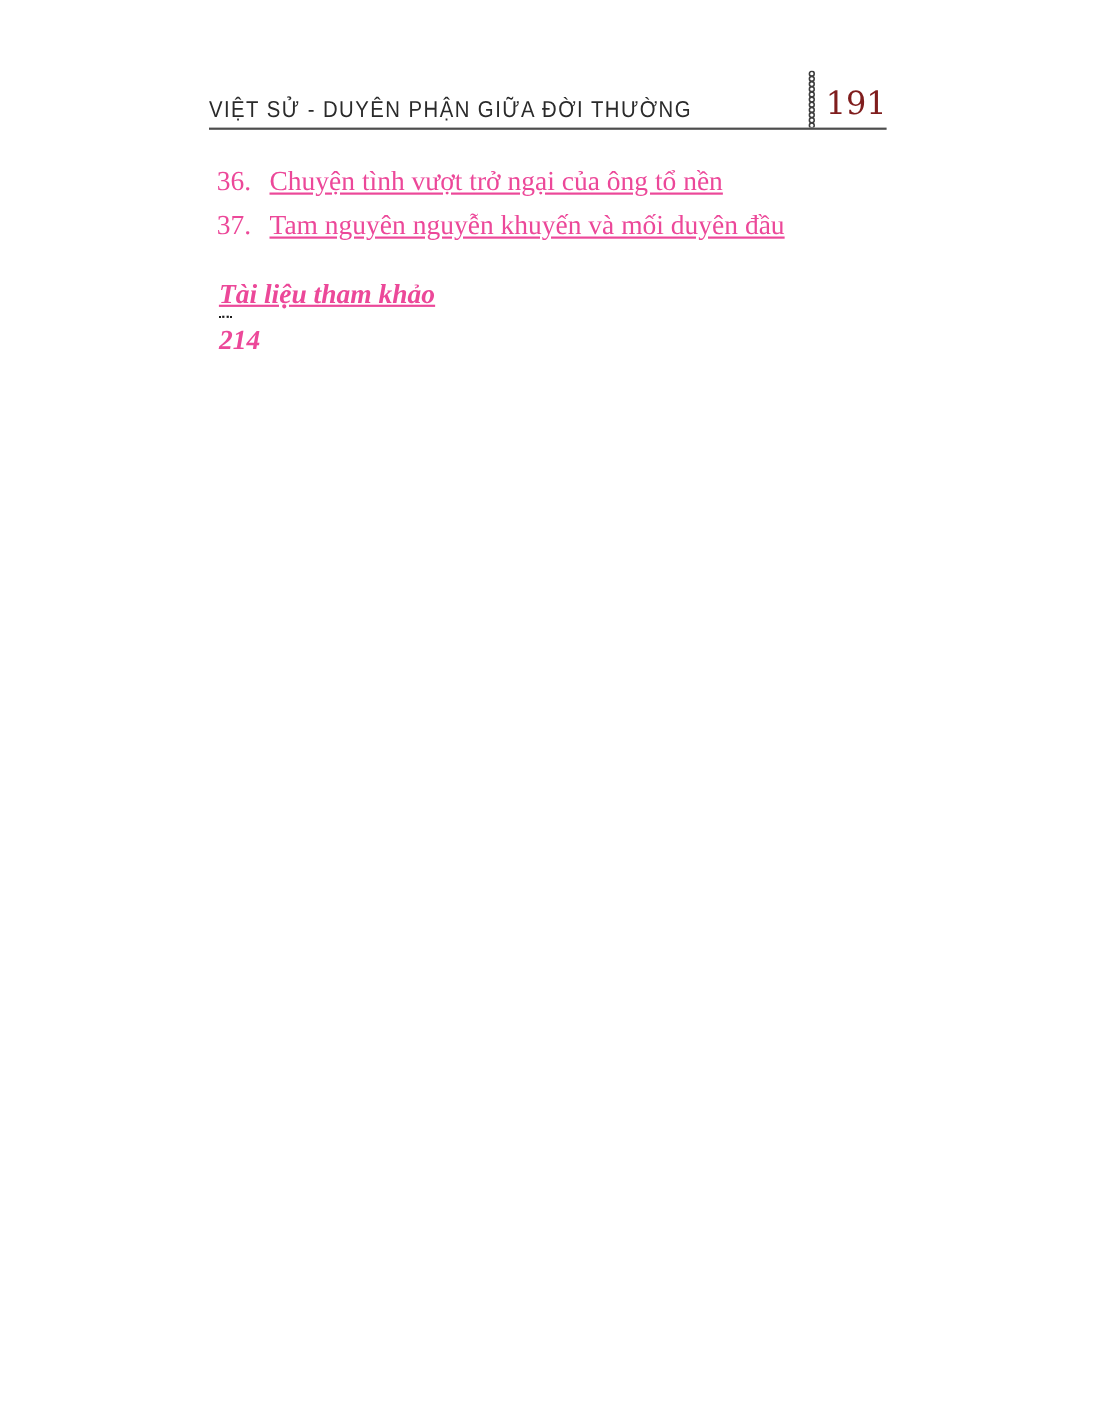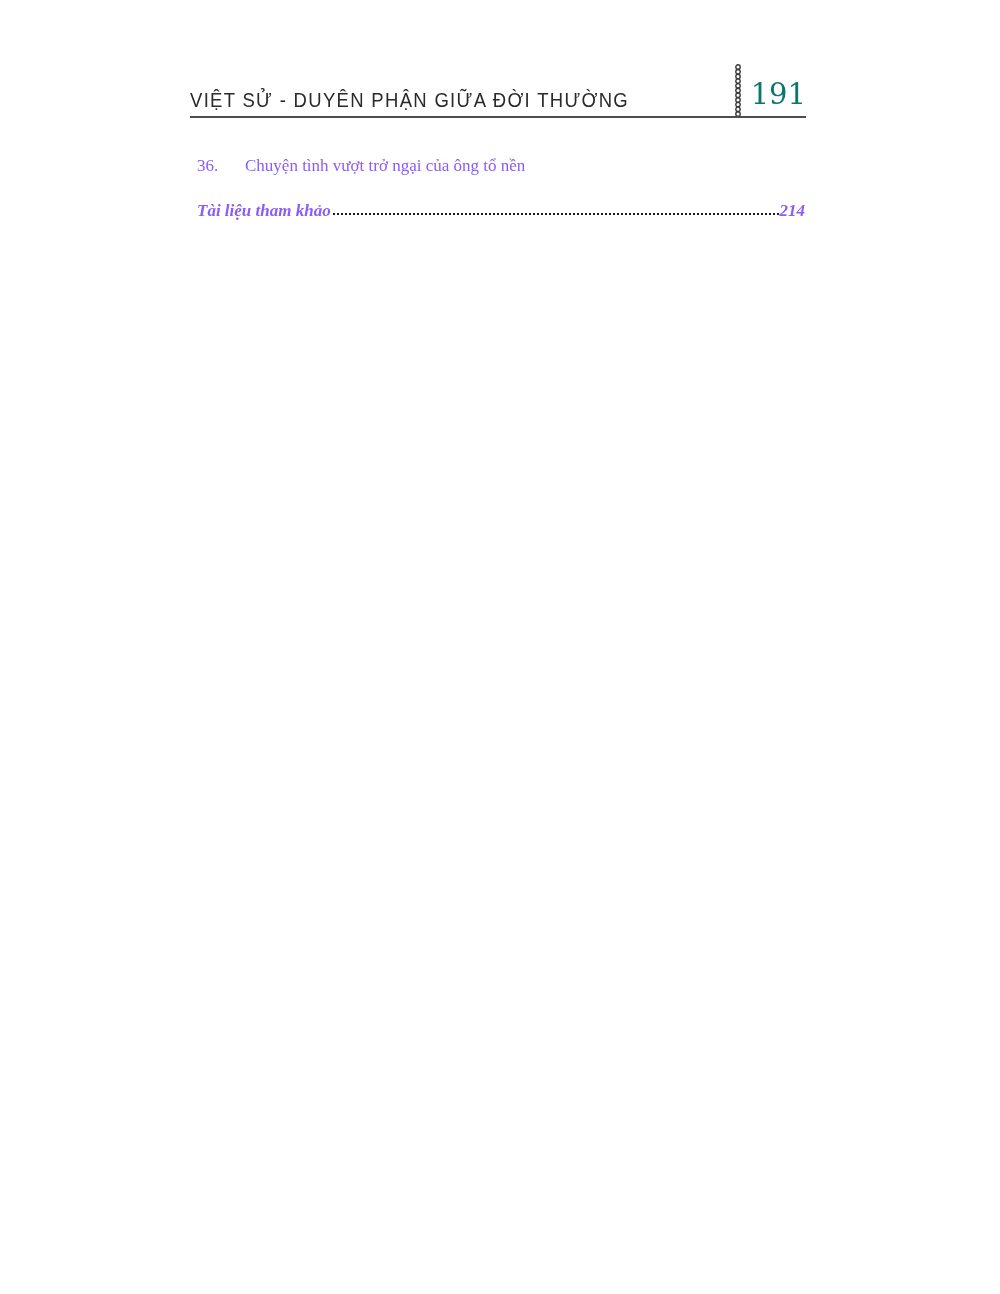--- a/index.html
+++ b/index.html
@@ -50,62 +50,63 @@
 
   .beaded-divider {
     display: block;
     margin-right: 8px;
   }
 
   .folio-number {
     font-family: "DejaVu Serif", serif;
     font-size: 29px;
     line-height: 1;
-    color: #0f766e;
+    color: #7f1d1d;
     padding-bottom: 7px;
   }
 
   
   .toc {
     position: absolute;
     left: 197px;
     top: 146px;
     width: 608px;
-    font-size: 17px;
+    font-size: 25px;
     line-height: 40px;
-    color: #8b5cf6;
+    color: #ec4899;
   }
 
   .toc-line {
     display: flex;
     align-items: baseline;
     height: 40px;
     white-space: nowrap;
   }
 
   .entry-number {
     flex: 0 0 48px;
   }
 
-  .entry-text { flex: 0 0 auto; }
+  .entry-text { flex: 0 0 auto; text-decoration: underline; }
 
   .dot-leader {
     flex: 1 1 auto;
     min-width: 12px;
     border-bottom: 2.6px dotted #1c1c1c;
     margin: 0 1px 0 2px;
     transform: translateY(-1px);
   }
 
   .entry-page { flex: 0 0 auto; }
 
   .reference-line {
-    margin-top: 5px;
+    margin-top: 22px;
     font-weight: bold;
     font-style: italic;
+    flex-direction: column;
   }
 </style>
 </head>
 <body>
 
 <div class="page">
 
   <div class="page-header">
     <span class="running-title">VIỆT SỬ - DUYÊN PHẬN GIỮA ĐỜI THƯỜNG</span>
     <span class="header-right">
@@ -131,20 +132,24 @@
   <div class="toc">
 
     <div>
       <div class="toc-line">
         <span class="entry-number">36.</span>
         <span class="entry-text">Chuyện tình vượt trở ngại của ông tổ nền</span>
       </div>
     </div>
 
     <div>
+      <div class="toc-line">
+        <span class="entry-number">37.</span>
+        <span class="entry-text">Tam nguyên nguyễn khuyến và mối duyên đầu</span>
+      </div>
     </div>
 
     <div class="toc-line reference-line">
       <span class="entry-text">Tài liệu tham khảo</span>
       <span class="dot-leader"></span>
       <span class="entry-page">214</span>
     </div>
 
   </div>
 </div>

